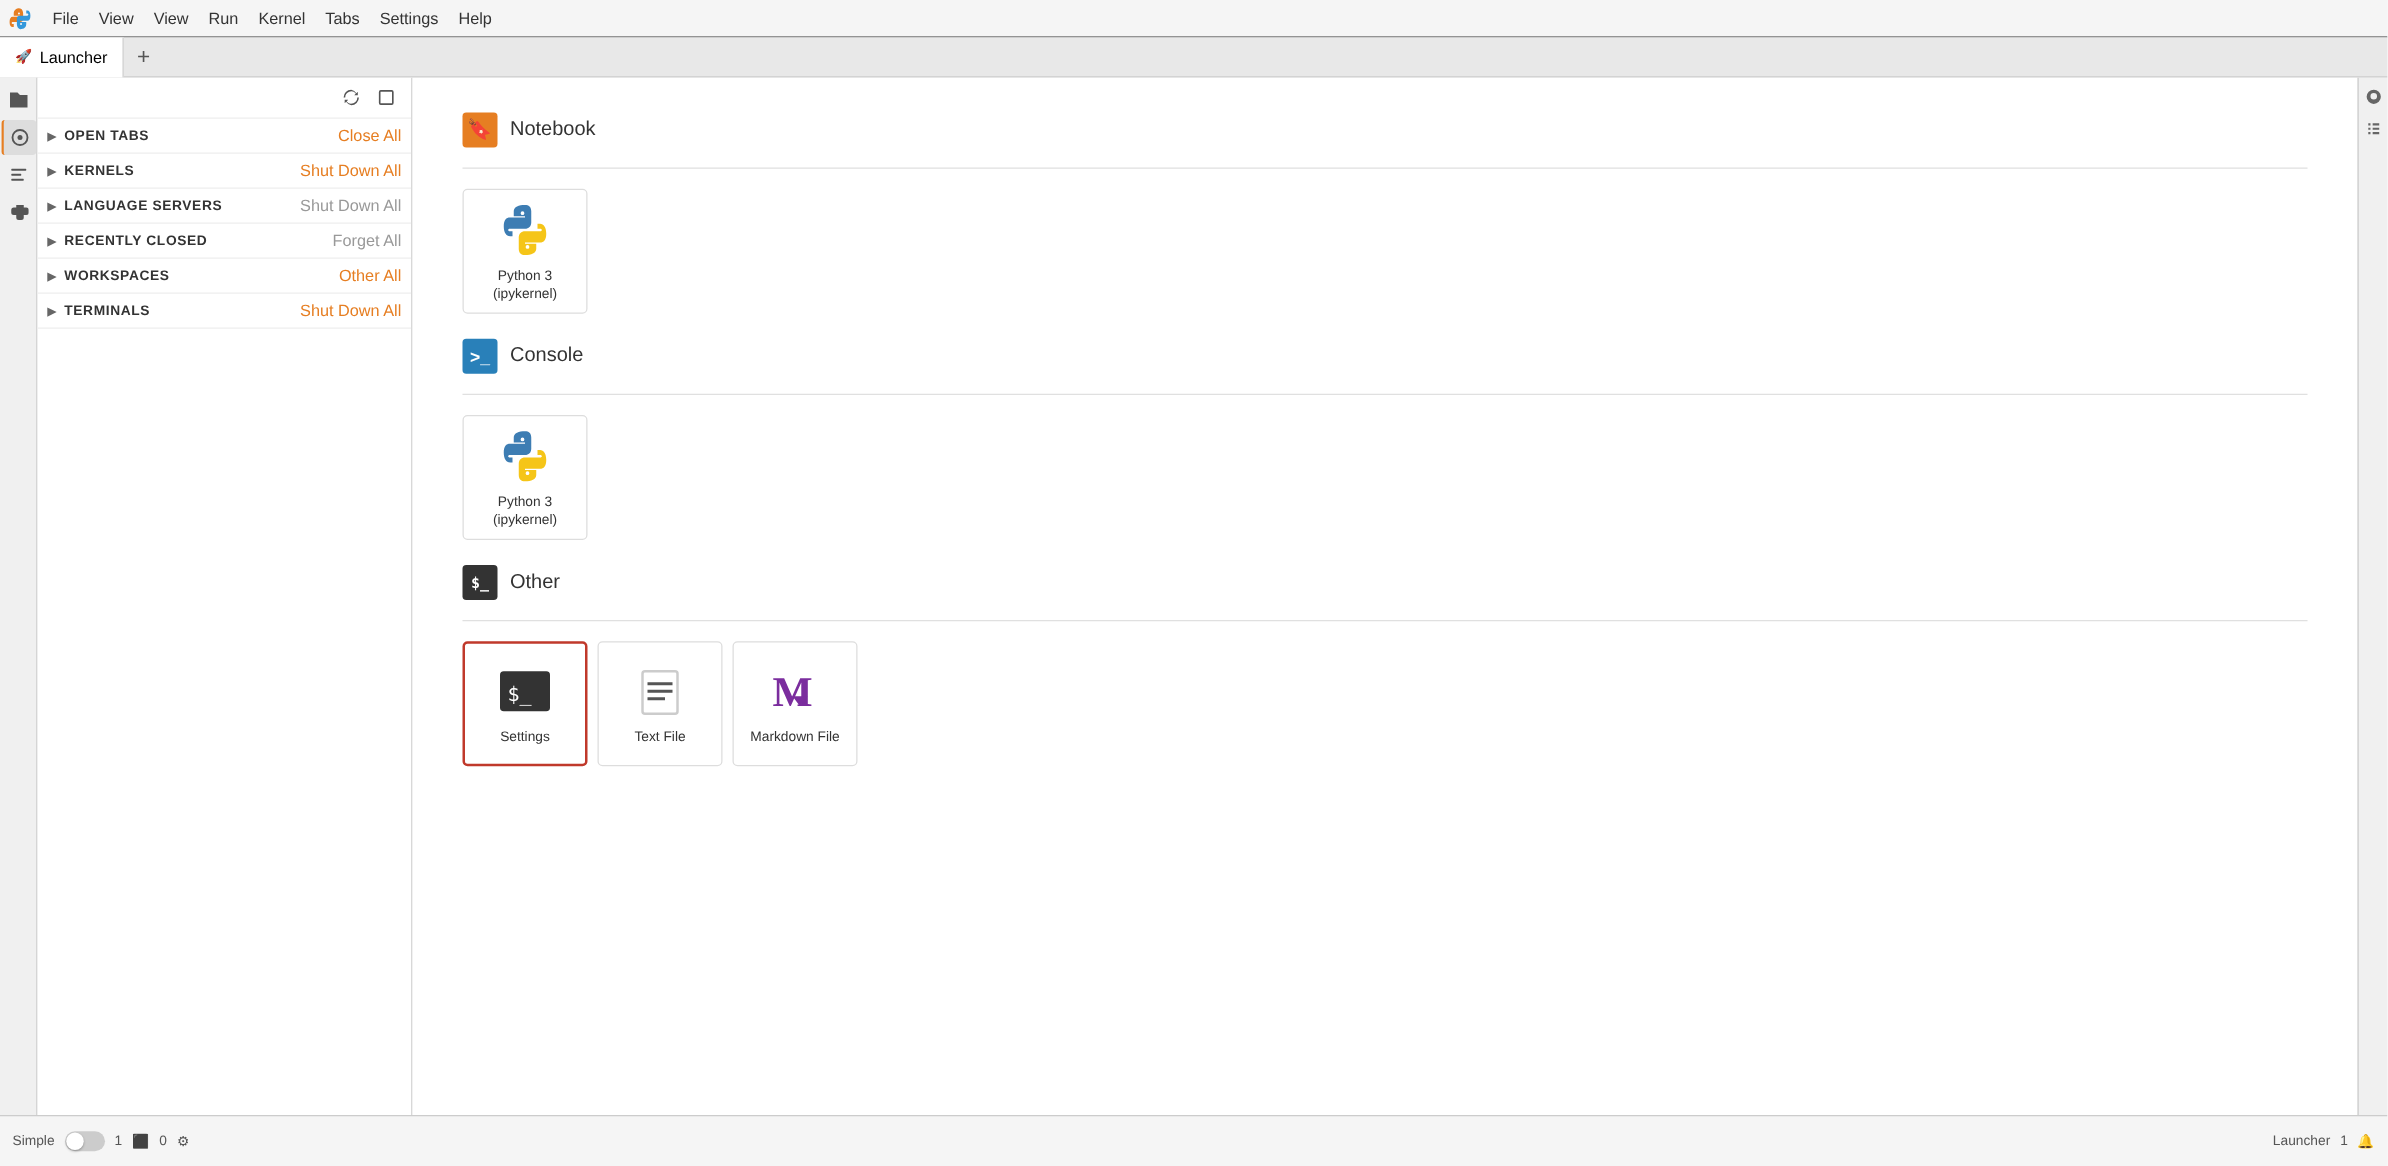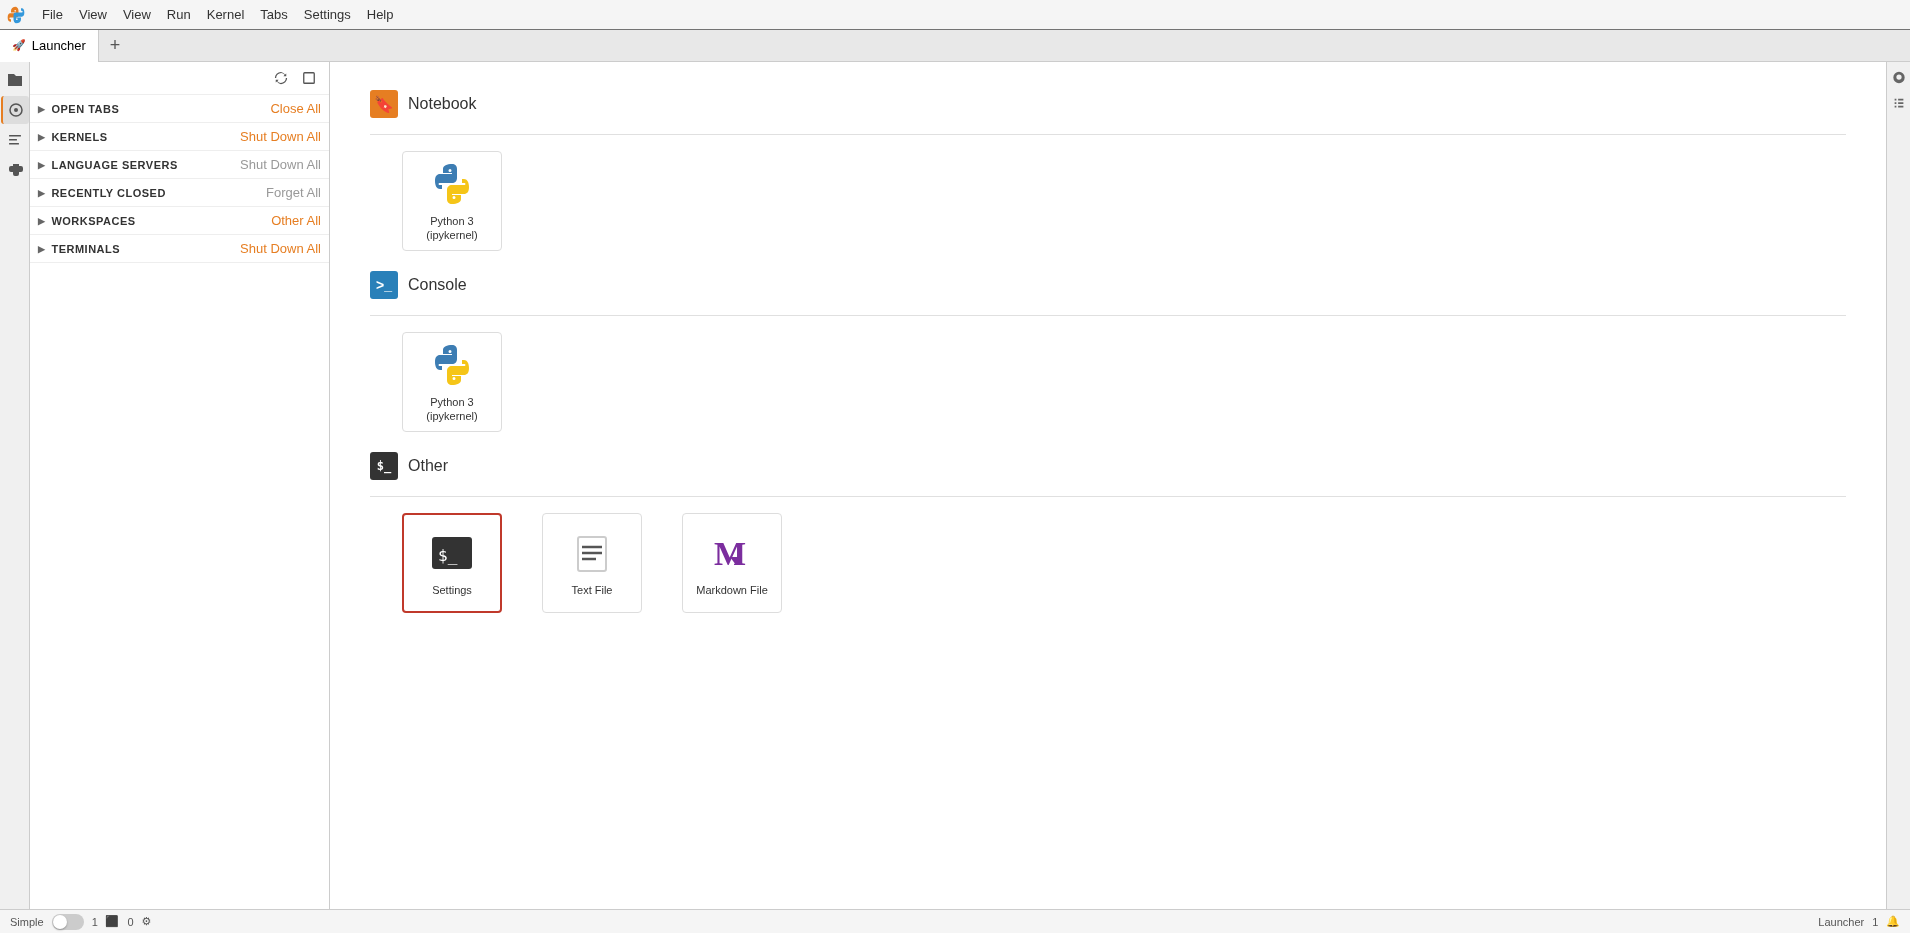--- a/index.html
+++ b/index.html
@@ -38,27 +38,27 @@
     .section-action.gray { color: #999; }
 
     
     .content { flex: 1; background: #fff; overflow-y: auto; padding: 20px 40px; }
 
     .launcher-section-title { display: flex; align-items: center; gap: 10px; margin-bottom: 16px; margin-top: 8px; font-size: 16px; color: #333; }
     .launcher-section-title .section-icon { width: 28px; height: 28px; display: flex; align-items: center; justify-content: center; border-radius: 3px; }
     .launcher-divider { border: none; border-top: 1px solid #e0e0e0; margin: 8px 0 16px 0; }
 
     .card-grid { display: flex; flex-wrap: wrap; gap: 8px; margin-bottom: 20px; }
-    .card { width: 100px; height: 100px; border: 1px solid #ddd; border-radius: 4px; display: flex; flex-direction: column; align-items: center; justify-content: center; cursor: pointer; background: #fff; gap: 6px; padding: 8px; text-align: center; margin-left: 32px; }
+    .card { width: 100px; height: 100px; border: 1px solid #ddd; border-radius: 4px; display: flex; flex-direction: column; align-items: center; justify-content: center; cursor: pointer; background: #fff; gap: 6px; padding: 8px; text-align: center; }
     .card.selected { border: 2px solid #c0392b; }
     .card-label { font-size: 11px; color: #333; line-height: 1.3; }
     .card-img { width: 48px; height: 48px; display: flex; align-items: center; justify-content: center; }
 
     
-    .statusbar { height: 24px; background: #f5f5f5; border-top: 1px solid #ccc; display: flex; align-items: center; justify-content: space-between; padding: 0 10px; flex-shrink: 0; font-size: 11px; color: #555; }
+    .statusbar { height: 41px; background: #f5f5f5; border-top: 1px solid #ccc; display: flex; align-items: center; justify-content: space-between; padding: 0 10px; flex-shrink: 0; font-size: 11px; color: #555; }
     .statusbar-left { display: flex; align-items: center; gap: 8px; }
     .statusbar-right { display: flex; align-items: center; gap: 8px; }
     .toggle { width: 32px; height: 16px; background: #ccc; border-radius: 8px; position: relative; cursor: pointer; }
     .toggle-knob { width: 14px; height: 14px; background: #fff; border-radius: 50%; position: absolute; top: 1px; left: 1px; box-shadow: 0 1px 2px rgba(0,0,0,0.3); }
 
     
     .right-icons { width: 24px; background: #f0f0f0; border-left: 1px solid #ccc; display: flex; flex-direction: column; align-items: center; padding-top: 4px; gap: 4px; flex-shrink: 0; }
     .right-icon-btn { width: 22px; height: 22px; display: flex; align-items: center; justify-content: center; cursor: pointer; font-size: 14px; color: #666; }
   </style>
 </head>

